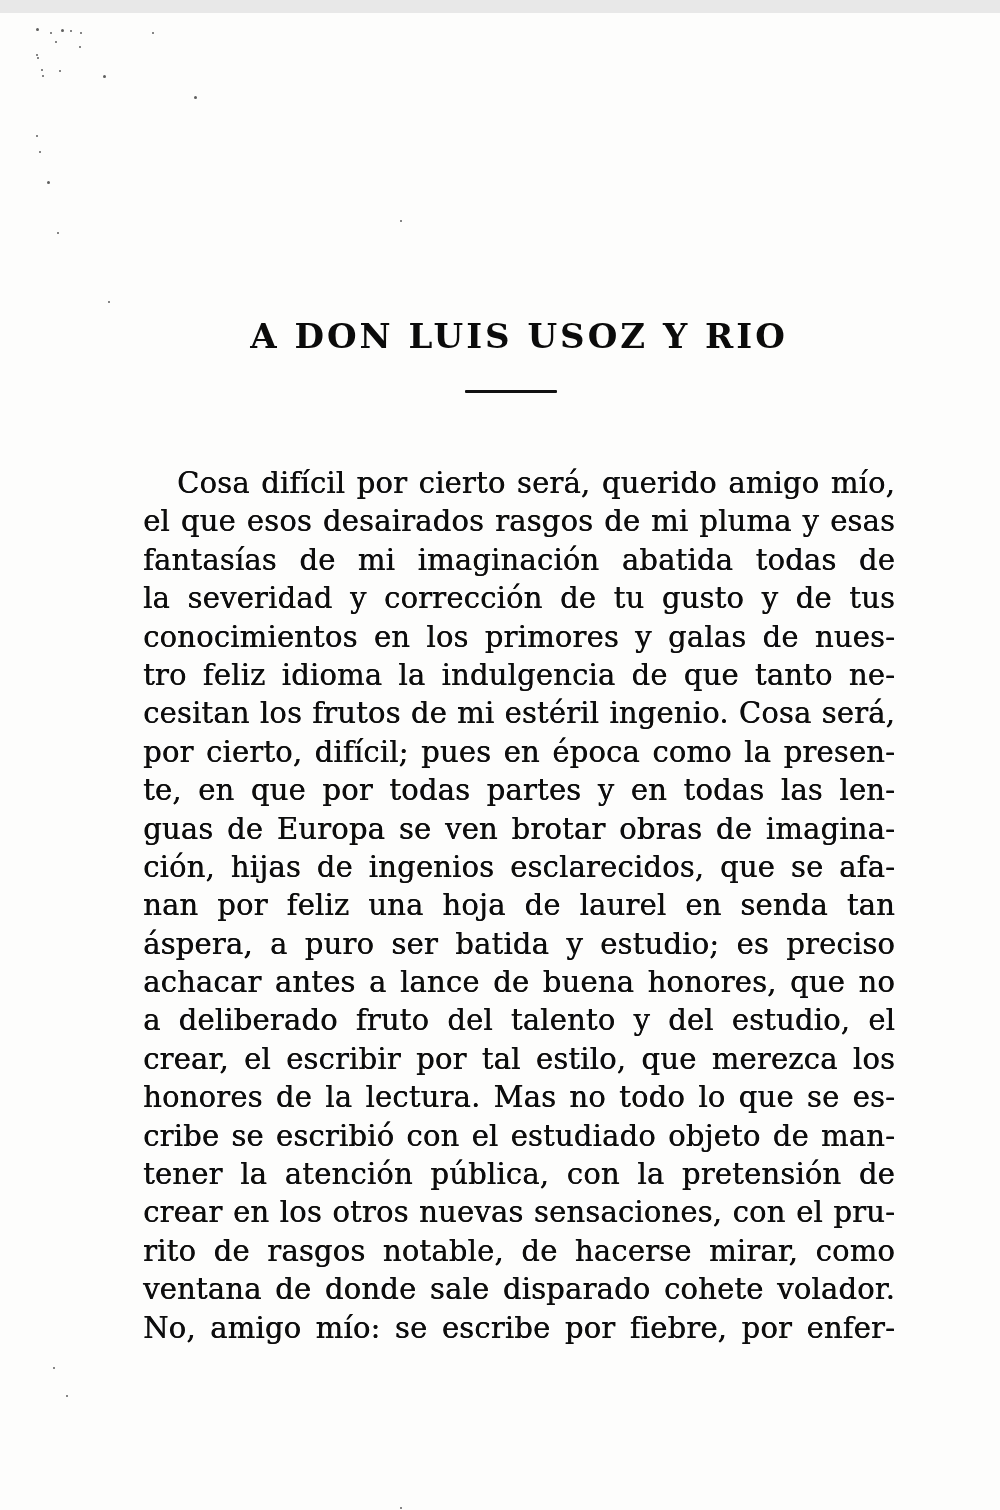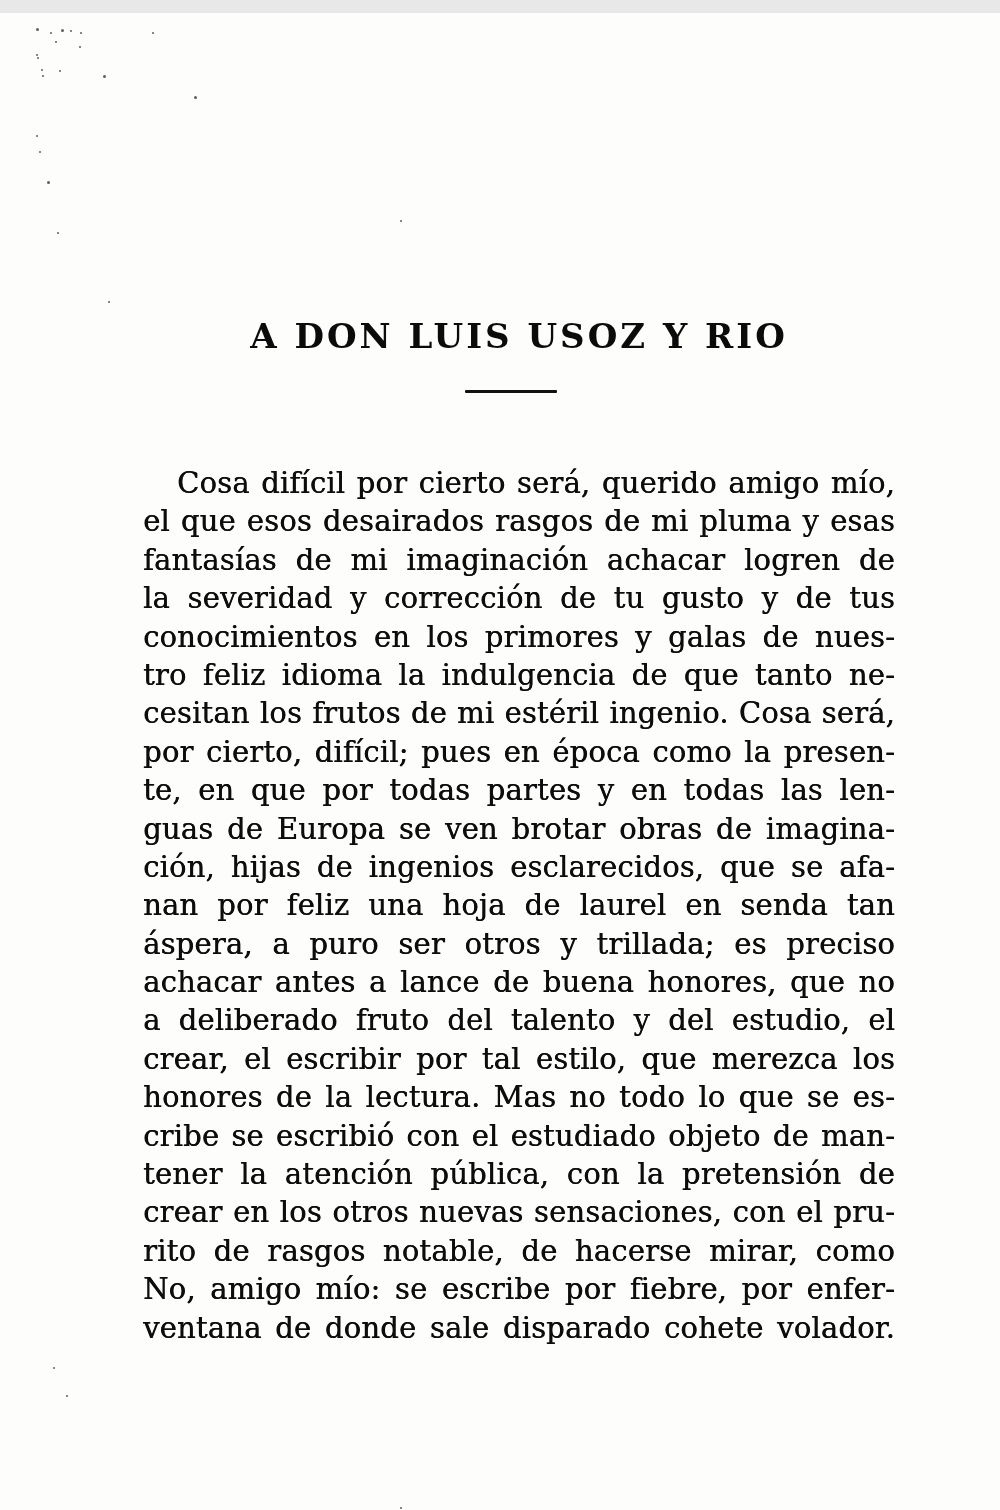--- a/index.html
+++ b/index.html
@@ -69,41 +69,41 @@
 </style>
 </head>
 <body>
 
 <div class="page">
   <h1 class="title">A DON LUIS USOZ Y RIO</h1>
   <div class="divider"></div>
   <div class="body-text">
       <div class="line">Cosa difícil por cierto será, querido amigo mío,</div>
       <div class="line">el que esos desairados rasgos de mi pluma y esas</div>
-      <div class="line">fantasías de mi imaginación achacar logren de</div>
+      <div class="line">fantasías de mi imaginación abatida todas de</div>
       <div class="line">la severidad y corrección de tu gusto y de tus</div>
       <div class="line">conocimientos en los primores y galas de nues-</div>
       <div class="line">tro feliz idioma la indulgencia de que tanto ne-</div>
       <div class="line">cesitan los frutos de mi estéril ingenio. Cosa será,</div>
       <div class="line">por cierto, difícil; pues en época como la presen-</div>
       <div class="line">te, en que por todas partes y en todas las len-</div>
       <div class="line">guas de Europa se ven brotar obras de imagina-</div>
       <div class="line">ción, hijas de ingenios esclarecidos, que se afa-</div>
       <div class="line">nan por feliz una hoja de laurel en senda tan</div>
-      <div class="line">áspera, a puro ser otros y trillada; es preciso</div>
+      <div class="line">áspera, a puro ser batida y estudio; es preciso</div>
       <div class="line">achacar antes a lance de buena honores, que no</div>
       <div class="line">a deliberado fruto del talento y del estudio, el</div>
       <div class="line">crear, el escribir por tal estilo, que merezca los</div>
       <div class="line">honores de la lectura. Mas no todo lo que se es-</div>
       <div class="line">cribe se escribió con el estudiado objeto de man-</div>
       <div class="line">tener la atención pública, con la pretensión de</div>
       <div class="line">crear en los otros nuevas sensaciones, con el pru-</div>
       <div class="line">rito de rasgos notable, de hacerse mirar, como</div>
+      <div class="line">ventana de donde sale disparado cohete volador.</div>
       <div class="line">No, amigo mío: se escribe por fiebre, por enfer-</div>
-      <div class="line">ventana de donde sale disparado cohete volador.</div>
     </div>
   <div></div>
 <div class="speckle" style="left: 36px; top: 15px; width: 3px; height: 3px;"></div>
     <div class="speckle" style="left: 50px; top: 19px; width: 2px; height: 2px;"></div>
     <div class="speckle" style="left: 61px; top: 16px; width: 3px; height: 3px;"></div>
     <div class="speckle" style="left: 70px; top: 17px; width: 2px; height: 2px;"></div>
     <div class="speckle" style="left: 80px; top: 19px; width: 2px; height: 2px;"></div>
     <div class="speckle" style="left: 152px; top: 19px; width: 2px; height: 2px;"></div>
     <div class="speckle" style="left: 55px; top: 28px; width: 2px; height: 2px;"></div>
     <div class="speckle" style="left: 79px; top: 33px; width: 2px; height: 2px;"></div>

